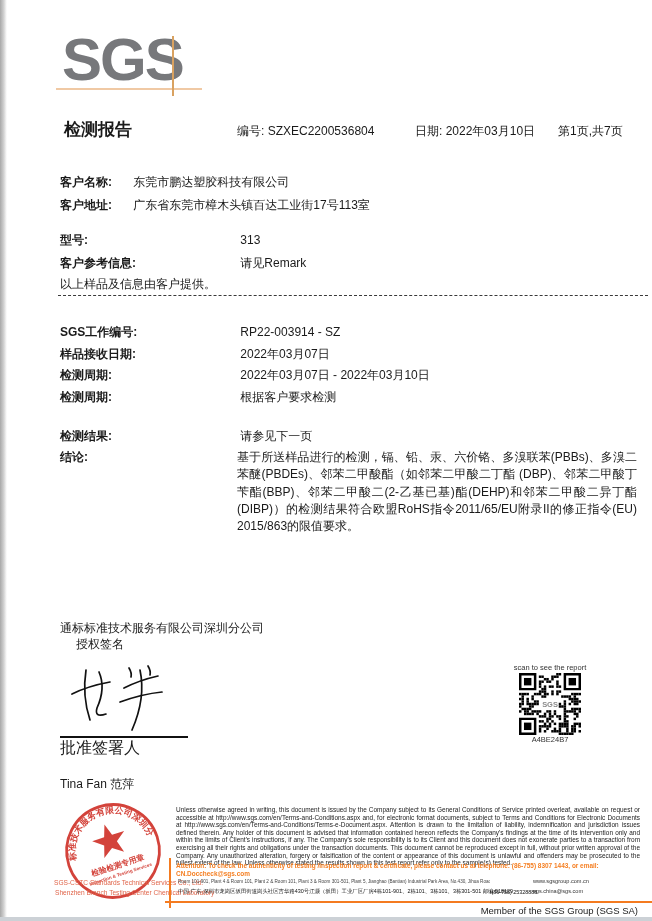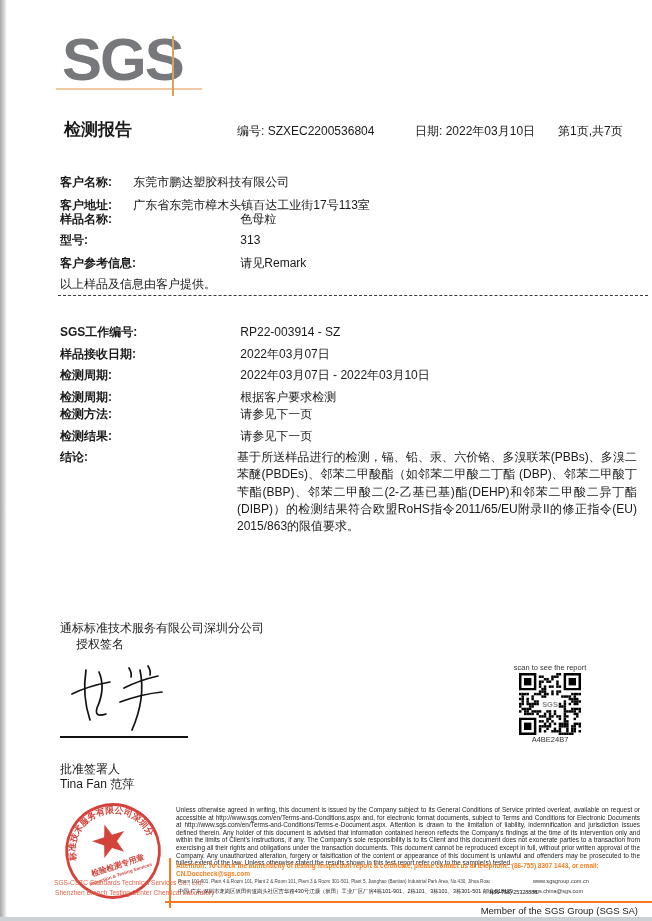--- a/index.html
+++ b/index.html
@@ -35,21 +35,21 @@
   .concl-lbl { position:absolute; left:60px; top:449px; font-size:12px; font-weight:bold; }
   .concl-txt { position:absolute; left:237px; top:449px; width:400px; font-size:12px;
     line-height:17.3px; text-align:justify; }
 
   
   .sig-company { position:absolute; left:60px; top:620px; font-size:12px; }
   .sig-auth    { position:absolute; left:76px; top:636px; font-size:12px; }
   .sig-img     { position:absolute; left:66px; top:658px; }
   .sig-line    { position:absolute; left:60px; top:736px; width:128px; height:2px; background:#111; }
   .sig-name    { position:absolute; left:60px; top:742px; font-size:12px;margin-top:34px; }
-  .sig-role    { position:absolute; left:60px; top:761px; font-size:12px; }
+  .sig-role    { position:absolute; left:60px; top:738px; font-size:16px; }
 
   
   .qr-wrap { position:absolute; left:500px; top:663px; width:100px; text-align:center; }
   .qr-caption { font-size:7.5px; color:#333; }
   .qr-svg { width:62px; height:62px; margin:1px auto 0; display:block; }
   .qr-code-text { font-size:7.5px; color:#333; margin-top:0px; }
 
   
   .stamp { position:absolute; left:62px; top:800px; width:102px; height:102px;
     transform:rotate(-18deg); opacity:.92; }
@@ -89,24 +89,20 @@
 
   <div class="row" style="top:154px">
     <span class="lbl lbl-w70">客户名称:</span>
     <span>东莞市鹏达塑胶科技有限公司</span>
   </div>
   <div class="row" style="top:177px">
     <span class="lbl lbl-w70">客户地址:</span>
     <span>广东省东莞市樟木头镇百达工业街17号113室</span>
   </div>
 
-  <div class="row" style="top:211px">
-    <span class="lbl lbl-w177">样品名称:</span>
-    <span>色母粒</span>
-  </div>
   <div class="row" style="top:232px">
     <span class="lbl lbl-w177">型号:</span>
     <span>313</span>
   </div>
   <div class="row" style="top:255px">
     <span class="lbl lbl-w177">客户参考信息:</span>
     <span>请见Remark</span>
   </div>
   <div class="note">以上样品及信息由客户提供。</div>
 
@@ -120,24 +116,20 @@
     <span class="lbl lbl-w177">样品接收日期:</span>
     <span>2022年03月07日</span>
   </div>
   <div class="row" style="top:367px">
     <span class="lbl lbl-w177">检测周期:</span>
     <span>2022年03月07日 - 2022年03月10日</span>
   </div>
   <div class="row" style="top:389px">
     <span class="lbl lbl-w177">检测周期:</span>
     <span>根据客户要求检测</span>
-  </div>
-  <div class="row" style="top:406px">
-    <span class="lbl lbl-w177">检测方法:</span>
-    <span>请参见下一页</span>
   </div>
   <div class="row" style="top:428px">
     <span class="lbl lbl-w177">检测结果:</span>
     <span>请参见下一页</span>
   </div>
 
   <div class="concl-lbl">结论:</div>
   <div class="concl-txt">基于所送样品进行的检测，镉、铅、汞、六价铬、多溴联苯(PBBs)、多溴二苯醚(PBDEs)、邻苯二甲酸酯（如邻苯二甲酸二丁酯 (DBP)、邻苯二甲酸丁苄酯(BBP)、邻苯二甲酸二(2-乙基已基)酯(DEHP)和邻苯二甲酸二异丁酯(DIBP)）的检测结果符合欧盟RoHS指令2011/65/EU附录II的修正指令(EU) 2015/863的限值要求。</div>
 
   <div class="sig-company">通标标准技术服务有限公司深圳分公司</div>

